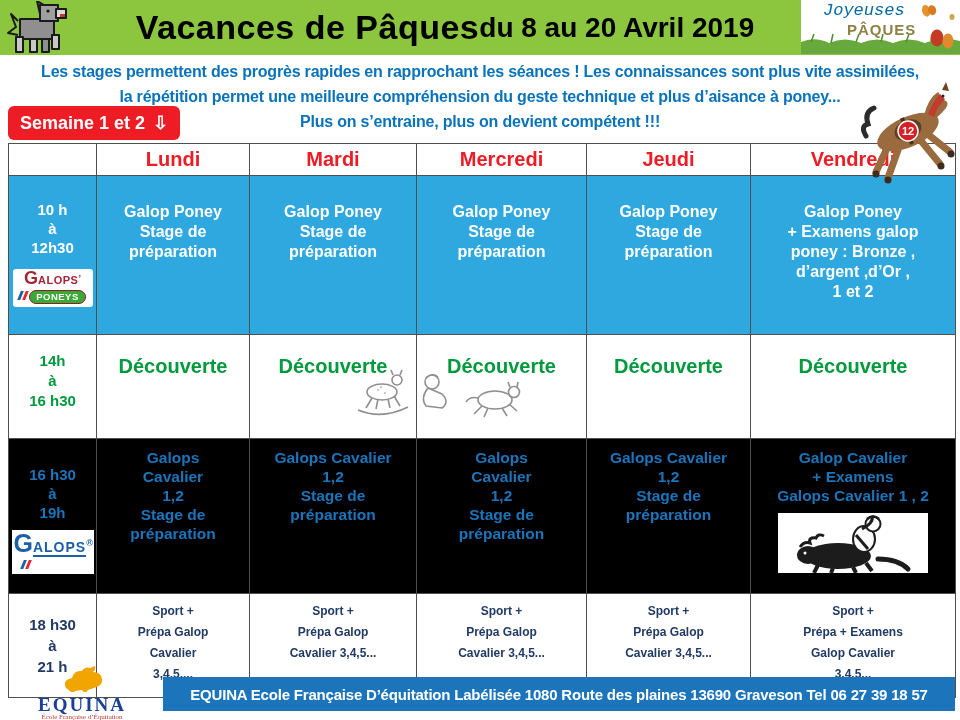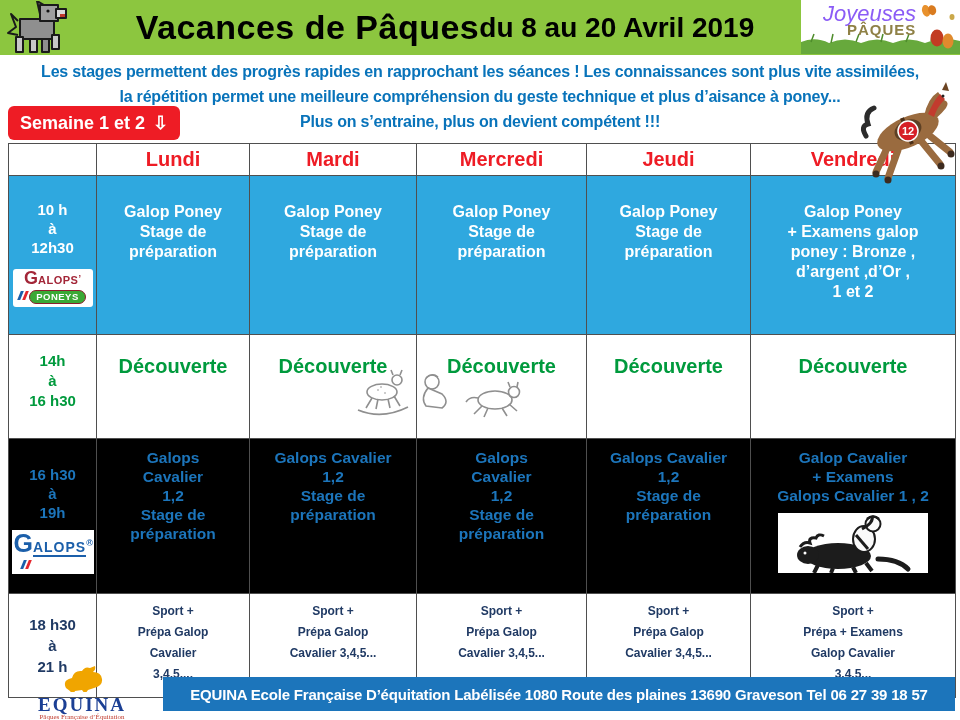--- a/index.html
+++ b/index.html
@@ -8,22 +8,22 @@
 
   
   .banner{position:absolute;left:0;top:0;width:960px;height:55px;background:#8CC63F;}
   .pony{position:absolute;left:4px;top:1px;}
   .title-wrap{position:absolute;left:95px;top:0;width:700px;height:55px;display:flex;
               align-items:center;justify-content:center;gap:0;color:#000000;font-weight:bold;}
   .title-main{font-size:34px;letter-spacing:0.5px;}
   .title-dates{font-size:28px;}
   .corner{position:absolute;left:801px;top:0;width:159px;height:54px;background:#fff;}
   .corner svg{position:absolute;left:0;top:0;}
-  .jp1{position:absolute;left:22px;top:1px;font-family:Liberation Sans, sans-serif;
-       font-style:italic;font-size:22px;color:#8b5cf6;}
+  .jp1{position:absolute;left:22px;top:1px;font-family:Liberation Mono, monospace;
+       font-style:italic;font-size:17px;color:#0369a1;}
   .jp2{position:absolute;left:46px;top:21px;font-weight:bold;font-size:15px;
        letter-spacing:1px;color:#8F8146;}
 
   
   .intro{position:absolute;left:0;top:59px;width:960px;text-align:center;color:#0873BA;font-weight:bold;}
   .intro .l{font-size:16px;line-height:25px;white-space:nowrap;letter-spacing:-0.2px;}
   .badge{position:absolute;left:8px;top:106px;height:34px;background:#EE1C25;color:#fff;
          font-weight:bold;font-size:18px;display:flex;align-items:center;padding:0 12px;gap:8px;z-index:5;border-radius:6px;}
   .bhorse{position:absolute;left:858px;top:80px;z-index:6;}
 
@@ -295,20 +295,20 @@
       <path d="M130 44 L122 52 M136 46 L132 55 M150 46 L155 54 M157 42 L165 49" fill="none"></path>
       <path d="M126 36 q-8 -2 -12 4" fill="none"></path>
     </g>
   </svg>
 
   <div class="equina">
     <svg width="44" height="26" viewBox="0 0 44 26">
       <path d="M6 22 q-4 -8 6 -10 q2 -8 10 -7 q3 -5 8 -3 l5 -2 q1 4 -2 6 q8 0 9 7 q1 7 -8 9 l-6 2 -3 4 -3 -4 -7 1 -2 4 -3 -4 z" fill="#F0A500"></path>
     </svg>
     <div class="eq-name">EQUINA</div>
-    <div class="eq-tag">Pâques Française d’Équitation</div>
+    <div class="eq-tag">École Française d’Équitation</div>
   </div>
 
   <div class="footbar">
     <span>EQUINA  Ecole Française D’équitation Labélisée 1080 Route des plaines 13690 Graveson Tel 06 27 39 18 57</span>
   </div>
 
 </div>
 
 </body></html>

